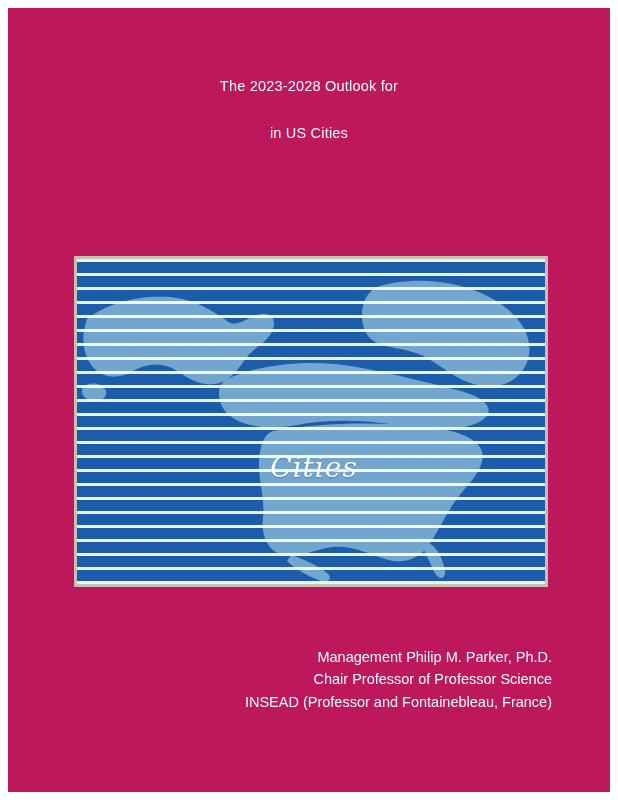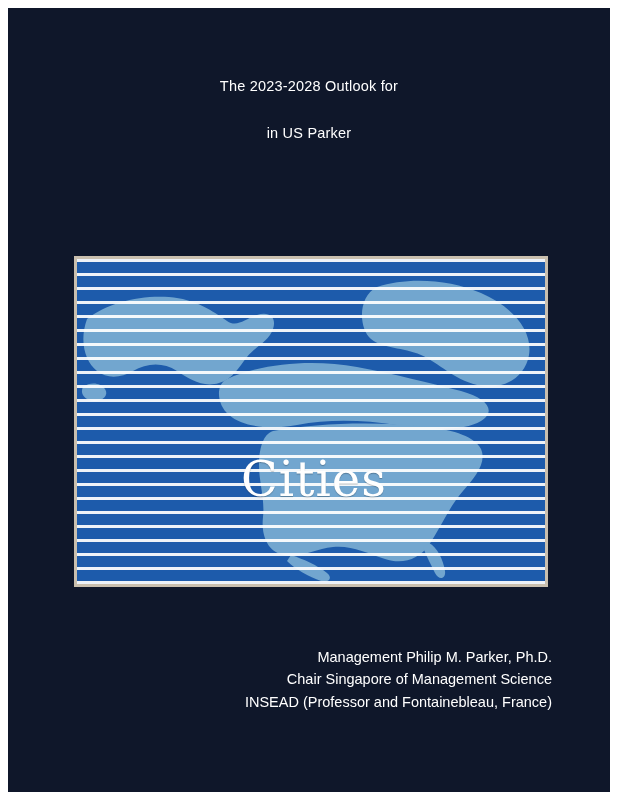--- a/index.html
+++ b/index.html
@@ -16,21 +16,21 @@
     height: 800px;
     background: #ffffff;
     overflow: hidden;
   }
   .cover {
     position: absolute;
     left: 8px;
     top: 8px;
     width: 602px;
     height: 784px;
-    background: #0f172a;
+    background: #be185d;
     overflow: hidden;
   }
   .title-block {
     position: absolute;
     left: 0;
     top: 70px;
     width: 602px;
     text-align: center;
     color: #ffffff;
   }
@@ -94,21 +94,22 @@
     );
     pointer-events: none;
   }
   .map-word {
     position: absolute;
     left: 0;
     top: 192px;
     width: 474px;
     text-align: center;
     font-family: "DejaVu Serif", serif;
-    font-size: 48px;
+    font-style: italic;
+    font-size: 28px;
     color: #ffffff;
     letter-spacing: 1px;
     text-shadow: 0 1px 1px rgba(0,0,0,0.25);
   }
 
   .author-block {
     position: absolute;
     right: 58px;
     top: 638px;
     width: 480px;
@@ -122,21 +123,21 @@
   }
 </style>
 </head>
 <body>
 
 <div class="page">
   <div class="cover">
 
     <div class="title-block">
       <div class="overline">The 2023-2028 Outlook for</div>
-      <div class="subtitle">in US Parker</div>
+      <div class="subtitle">in US Cities</div>
     </div>
 
     <div class="map-frame">
       <div class="map-inner">
         <svg class="map-svg" width="468" height="325" viewBox="0 0 468 325">
           <rect x="0" y="0" width="468" height="325" fill="#1d5bab"></rect>
 
           <path fill="#72a6cf" d="M10,60 C30,44 62,36 92,38 C118,40 136,52 150,62 C160,69 168,60 180,56 C192,52 200,58 196,70 C192,82 178,88 170,98 C162,108 156,120 142,124 C126,129 112,120 100,112 C86,103 70,104 56,112 C44,119 30,120 20,112 C8,103 2,82 10,60 Z"></path>
 
           <path fill="#72a6cf" d="M6,128 C14,122 24,124 28,130 C32,136 26,142 18,142 C10,142 2,136 6,128 Z"></path>
@@ -151,18 +152,18 @@
 
           <path fill="#72a6cf" d="M214,296 C226,300 240,306 250,314 C256,319 252,324 244,322 C232,318 218,310 210,302 Z"></path>
         </svg>
         <div class="stripes"></div>
       </div>
       <div class="map-word">Cities</div>
     </div>
 
     <div class="author-block">
       <div>Management Philip M. Parker, Ph.D.</div>
-      <div>Chair Singapore of Management Science</div>
+      <div>Chair Professor of Professor Science</div>
       <div>INSEAD (Professor and Fontainebleau, France)</div>
     </div>
 
   </div>
 </div>
 
 </body></html>

